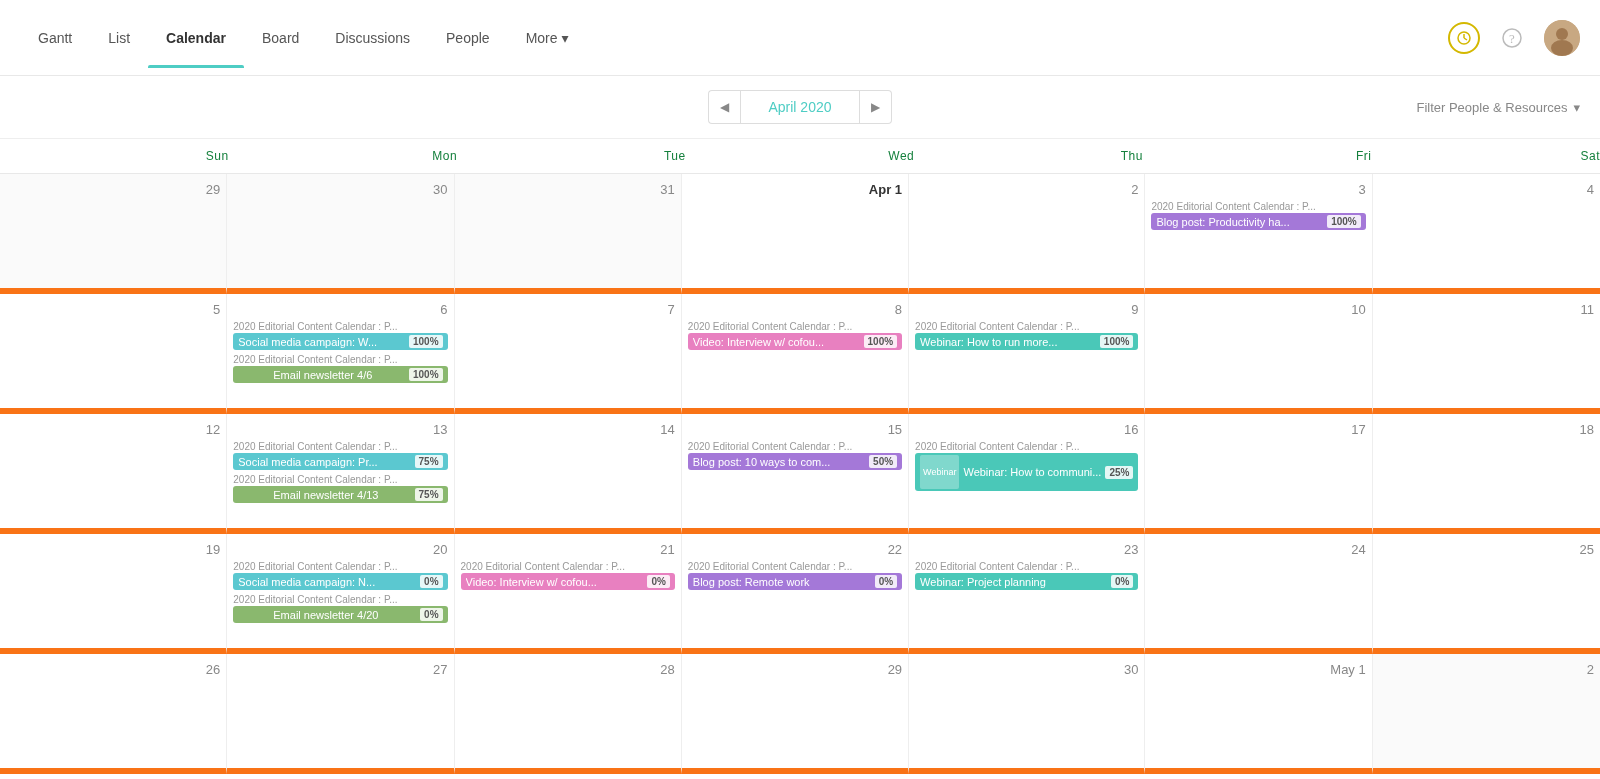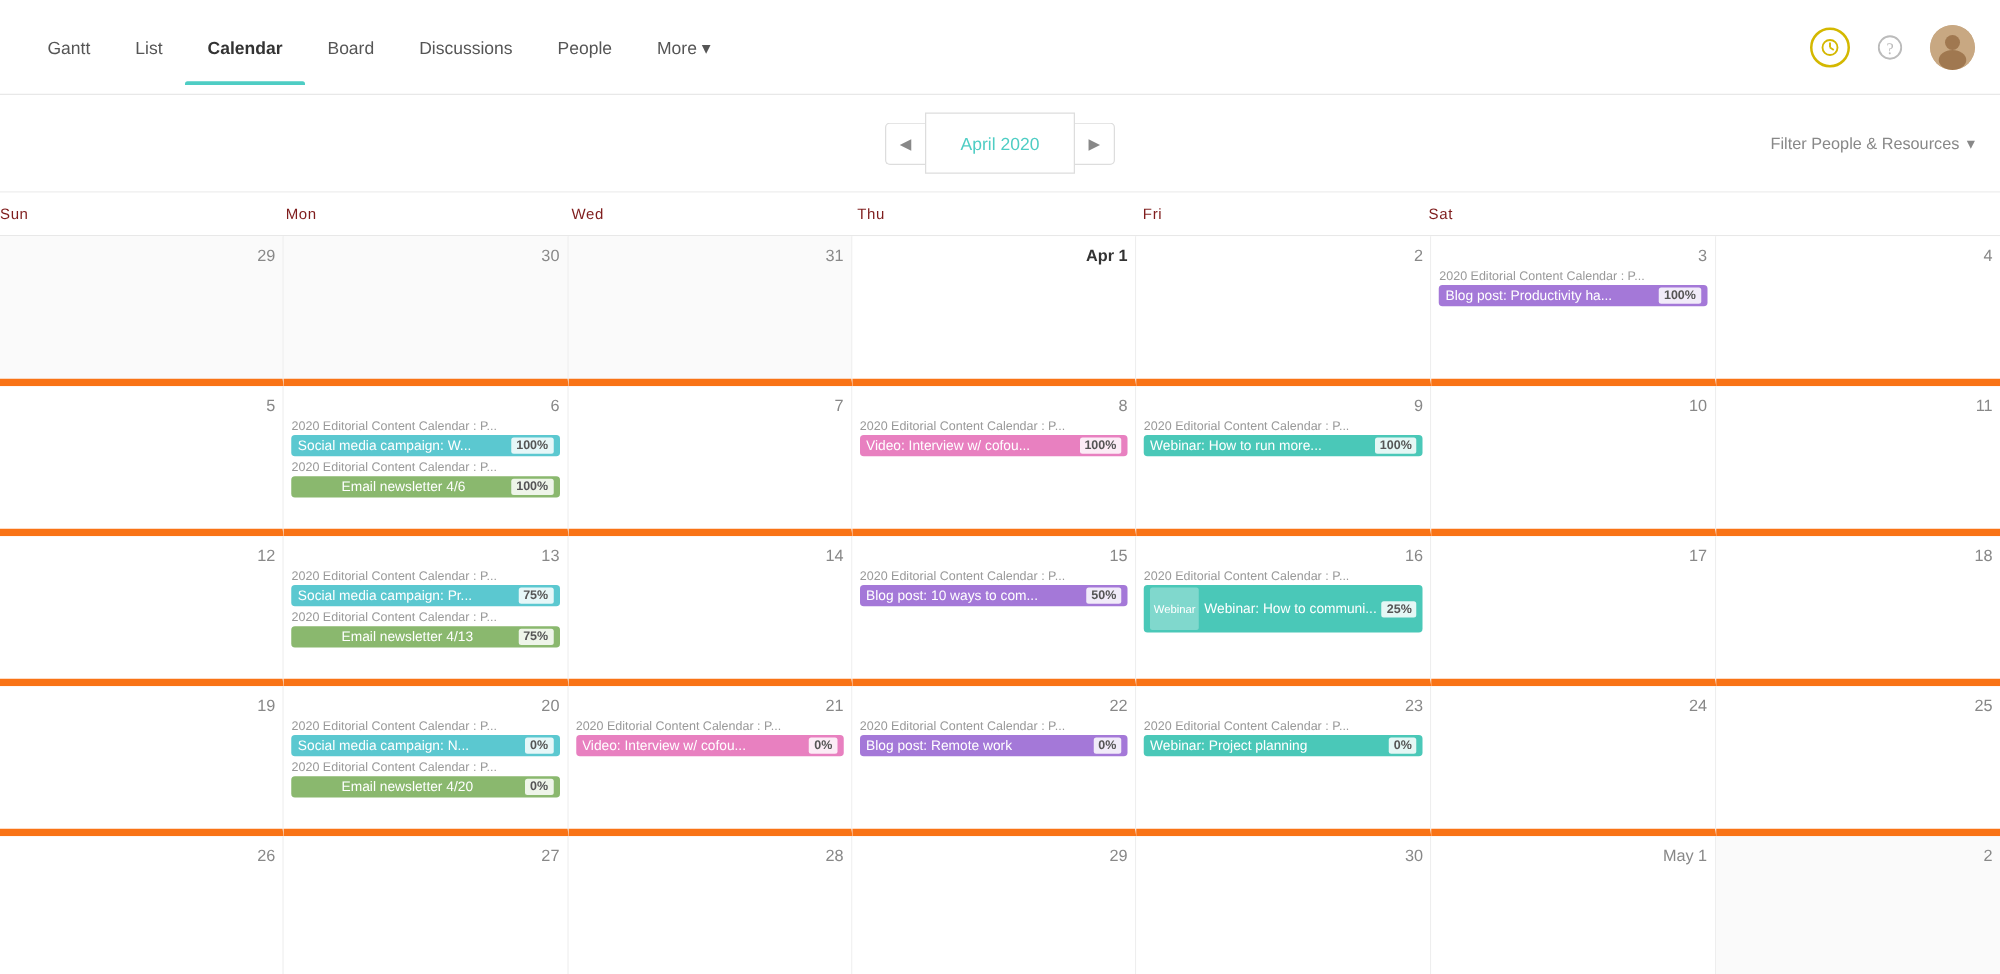--- a/index.html
+++ b/index.html
@@ -16,28 +16,28 @@
     .nav-icon-btn.clock { border: 2px solid #d4b800; border-radius: 50%; color: #d4b800; }
     .avatar { width: 36px; height: 36px; border-radius: 50%; overflow: hidden; cursor: pointer; background: #c8a882; }
     .avatar svg { width: 100%; height: 100%; }
 
     
     .toolbar { display: flex; align-items: center; justify-content: center; padding: 14px 20px; border-bottom: 1px solid #eee; position: relative; }
     .month-nav { display: flex; align-items: center; gap: 0; }
     .month-nav-btn { width: 32px; height: 34px; border: 1px solid #ddd; background: #fff; cursor: pointer; display: flex; align-items: center; justify-content: center; color: #888; font-size: 12px; }
     .month-nav-btn:first-child { border-radius: 4px 0 0 4px; border-right: none; }
     .month-nav-btn:last-child { border-radius: 0 4px 4px 0; border-left: none; }
-    .month-label { padding: 0 20px; height: 49px; border: 1px solid #ddd; display: flex; align-items: center; justify-content: center; font-size: 14px; font-weight: 500; color: #4ecdc4; min-width: 120px; }
+    .month-label { padding: 0 20px; height: 34px; border: 1px solid #ddd; display: flex; align-items: center; justify-content: center; font-size: 14px; font-weight: 500; color: #4ecdc4; min-width: 120px; }
     .filter-btn { position: absolute; right: 20px; display: flex; gap: 6px; cursor: pointer; color: #333; font-size: 13px; }
     .filter-btn span { color: #888; }
 
     
     .calendar { flex: 1; overflow: auto; }
     .cal-header { display: grid; grid-template-columns: repeat(7, 1fr); border-bottom: 1px solid #e8e8e8; }
-    .cal-dow { text-align: left; padding: 10px 0; font-size: 12px; color: #7f1d1d; font-weight: 500; letter-spacing: 0.5px; }
+    .cal-dow { text-align: right; padding: 10px 0; font-size: 12px; color: #15803d; font-weight: 500; letter-spacing: 0.5px; }
     .cal-grid { display: grid; grid-template-columns: repeat(7, 1fr); flex: 1; }
     .cal-cell { border-right: 1px solid #eee; border-bottom: 6px solid #f97316; min-height: 120px; padding: 8px 6px 6px; background: #fff; vertical-align: top; }
     .cal-cell.other-month { background: #fafafa; }
     .cal-cell:nth-child(7n) { border-right: none; }
     .cal-day-num { text-align: right; font-size: 13px; color: #888; margin-bottom: 4px; }
     .cal-day-num.highlight { color: #333; font-weight: 600; }
 
     
     .event-parent { font-size: 10px; color: #999; margin-bottom: 1px; white-space: nowrap; overflow: hidden; text-overflow: ellipsis; margin-top: 4px; }
     .event-bar { display: flex; align-items: center; border-radius: 3px; padding: 2px 5px; font-size: 11px; margin-bottom: 3px; white-space: nowrap; overflow: hidden; }
@@ -98,20 +98,21 @@
     <span>Filter People &amp; Resources</span>
     <span>▾</span>
   </div>
 </div>
 
 <div class="calendar">
   <div class="cal-header">
 
   <div class="cal-dow">Sun</div>
       <div class="cal-dow">Mon</div>
+      <div class="cal-dow">Tue</div>
       <div class="cal-dow">Wed</div>
       <div class="cal-dow">Thu</div>
       <div class="cal-dow">Fri</div>
       <div class="cal-dow">Sat</div>
     </div>
   <div class="cal-grid">
 
   <div class="cal-cell other-month">
         <div class="cal-day-num">29</div>
       </div>

